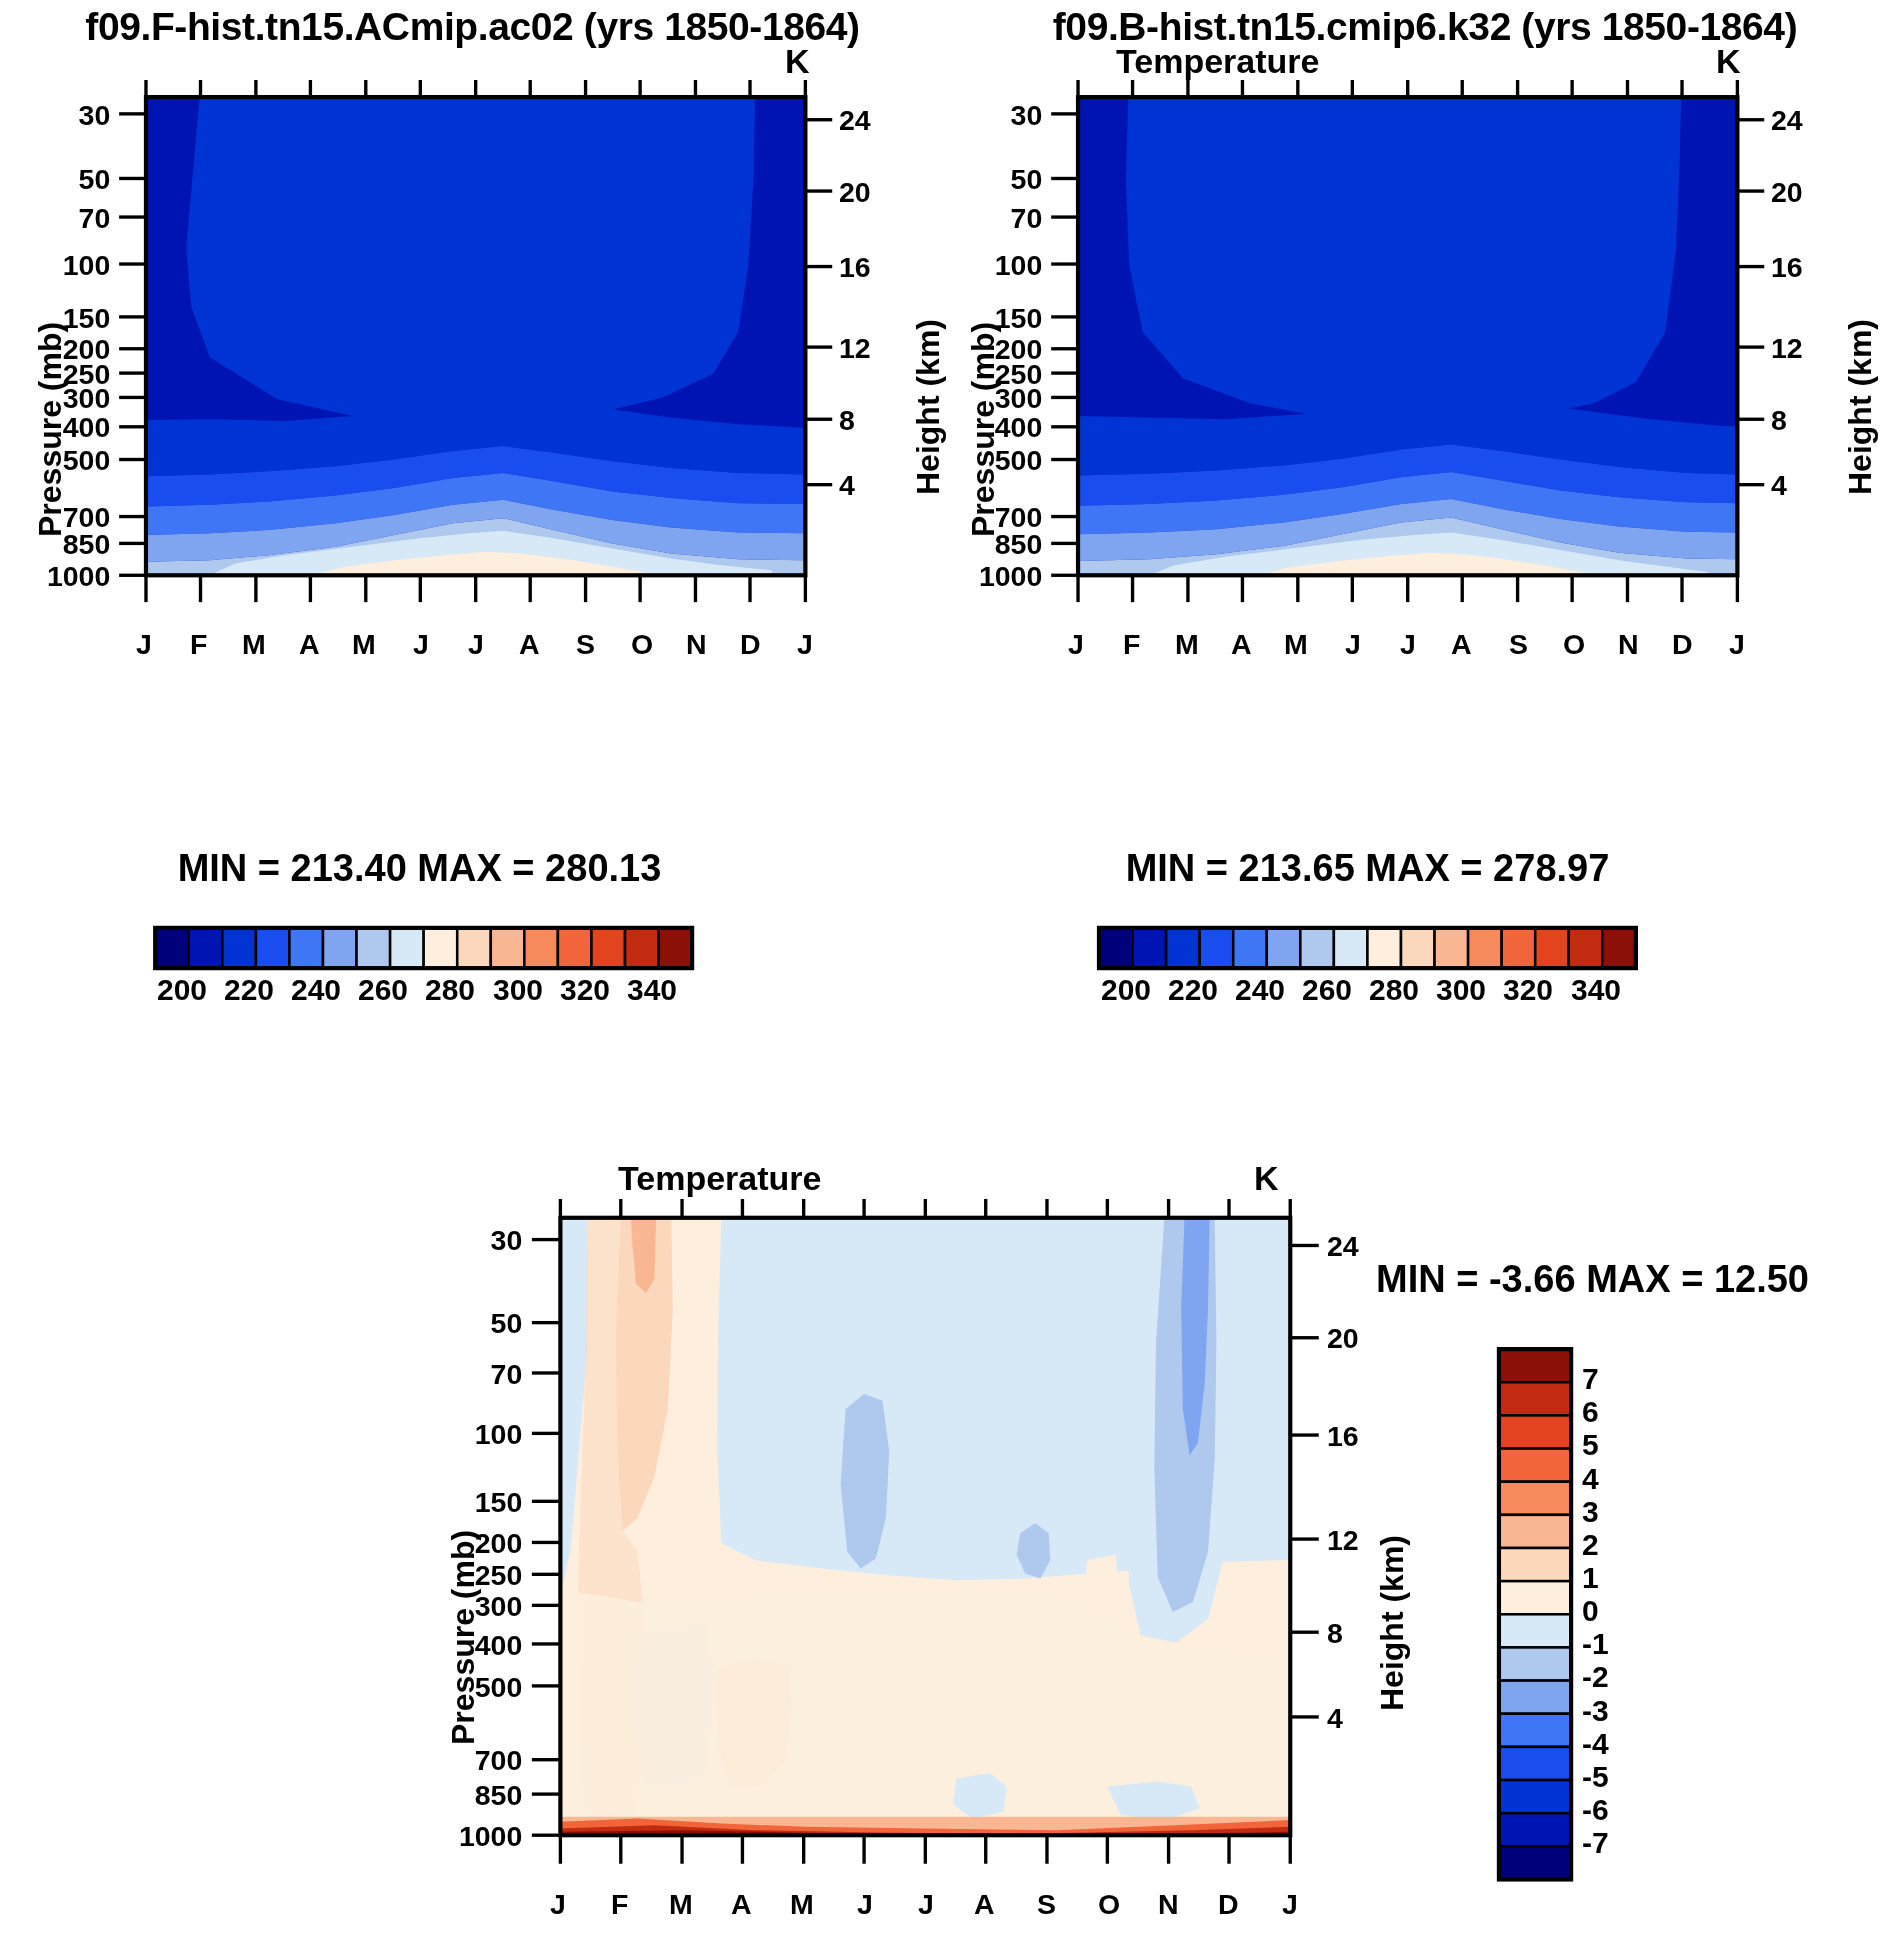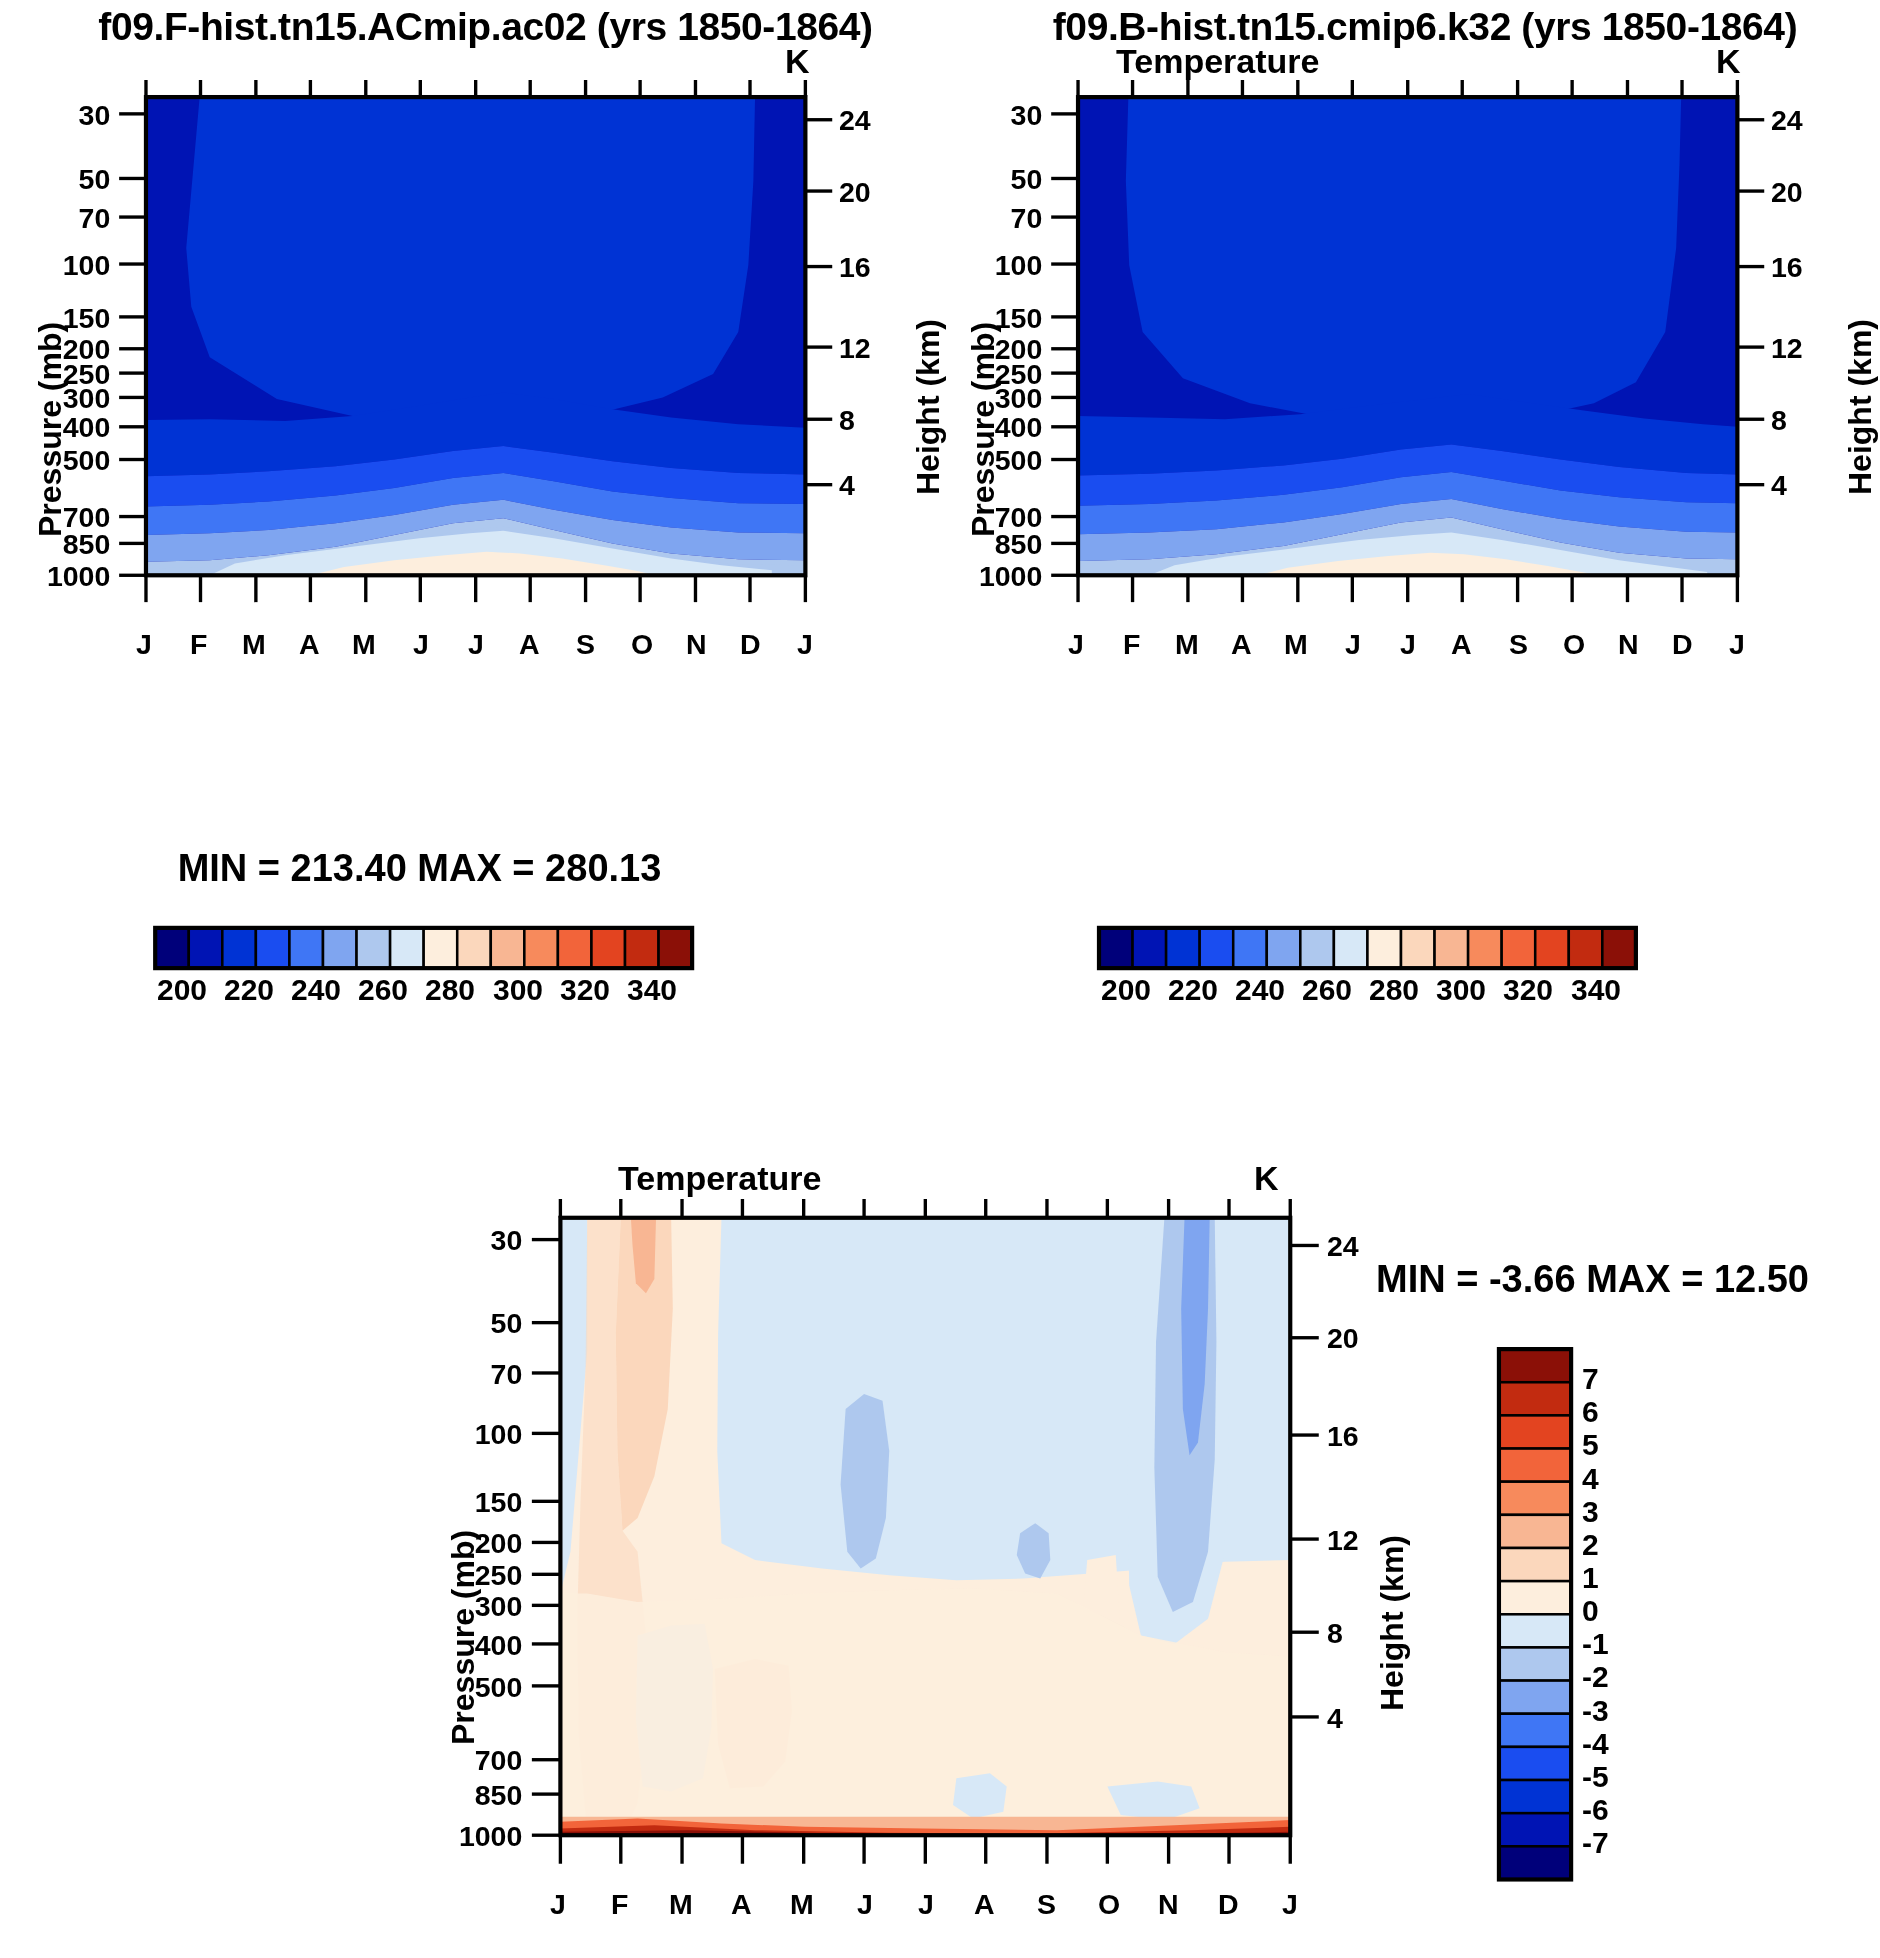--- a/index.html
+++ b/index.html
@@ -17,21 +17,21 @@
   .rot{transform:rotate(-90deg);transform-origin:0 0;white-space:nowrap;}
   svg{display:block;}
   .tkline{stroke:#000;stroke-width:4;}
   .frame{fill:none;stroke:#000;stroke-width:5;}
 </style>
 </head>
 <body>
 
 <div class="panel" style="left:0px;top:0px;width:948px;height:1024px;">
 
-  <div class="ttl bigtitle" style="position:absolute;left:20px;top:5px;width:931px;">f09.F-hist.tn15.ACmip.ac02 (yrs 1850-1864)</div>
+  <div class="ttl bigtitle" style="position:absolute;left:7px;top:5px;width:931px;">f09.F-hist.tn15.ACmip.ac02 (yrs 1850-1864)</div>
 
   <div class="unit" style="position:absolute;left:785px;top:42px;">K</div>
 
   <svg width="948" height="806" style="position:absolute;left:0;top:80px;" viewBox="0 0 1130 960">
     <defs>
       <clipPath id="clipL">
           <rect x="174" y="20" width="786" height="570"></rect>
         </clipPath>
     </defs>
 
@@ -330,20 +330,21 @@
     <div class="axlab" style="position:absolute;left:397px;">J</div>
     <div class="axlab" style="position:absolute;left:452px;">J</div>
     <div class="axlab" style="position:absolute;left:503px;">A</div>
     <div class="axlab" style="position:absolute;left:561px;">S</div>
     <div class="axlab" style="position:absolute;left:615px;">O</div>
     <div class="axlab" style="position:absolute;left:670px;">N</div>
     <div class="axlab" style="position:absolute;left:724px;">D</div>
     <div class="axlab" style="position:absolute;left:781px;">J</div>
   </div>
 
+  <div class="minmax" style="position:absolute;left:0;top:847px;width:839px;text-align:center;">MIN = 213.65 MAX = 278.97</div>
 
   <svg width="932" height="101" style="position:absolute;left:0;top:921px;" viewBox="0 0 1111 120">
     <g id="cbarR">
         <rect x="180" y="8" width="40" height="48" fill="#00007a" stroke="#000" stroke-width="3"></rect>
         <rect x="220" y="8" width="40" height="48" fill="#0014b4" stroke="#000" stroke-width="3"></rect>
         <rect x="260" y="8" width="40" height="48" fill="#0033d4" stroke="#000" stroke-width="3"></rect>
         <rect x="300" y="8" width="40" height="48" fill="#1a4df0" stroke="#000" stroke-width="3"></rect>
         <rect x="340" y="8" width="40" height="48" fill="#3f76f5" stroke="#000" stroke-width="3"></rect>
         <rect x="380" y="8" width="40" height="48" fill="#7fa5f0" stroke="#000" stroke-width="3"></rect>
         <rect x="420" y="8" width="40" height="48" fill="#aec8ee" stroke="#000" stroke-width="3"></rect>

